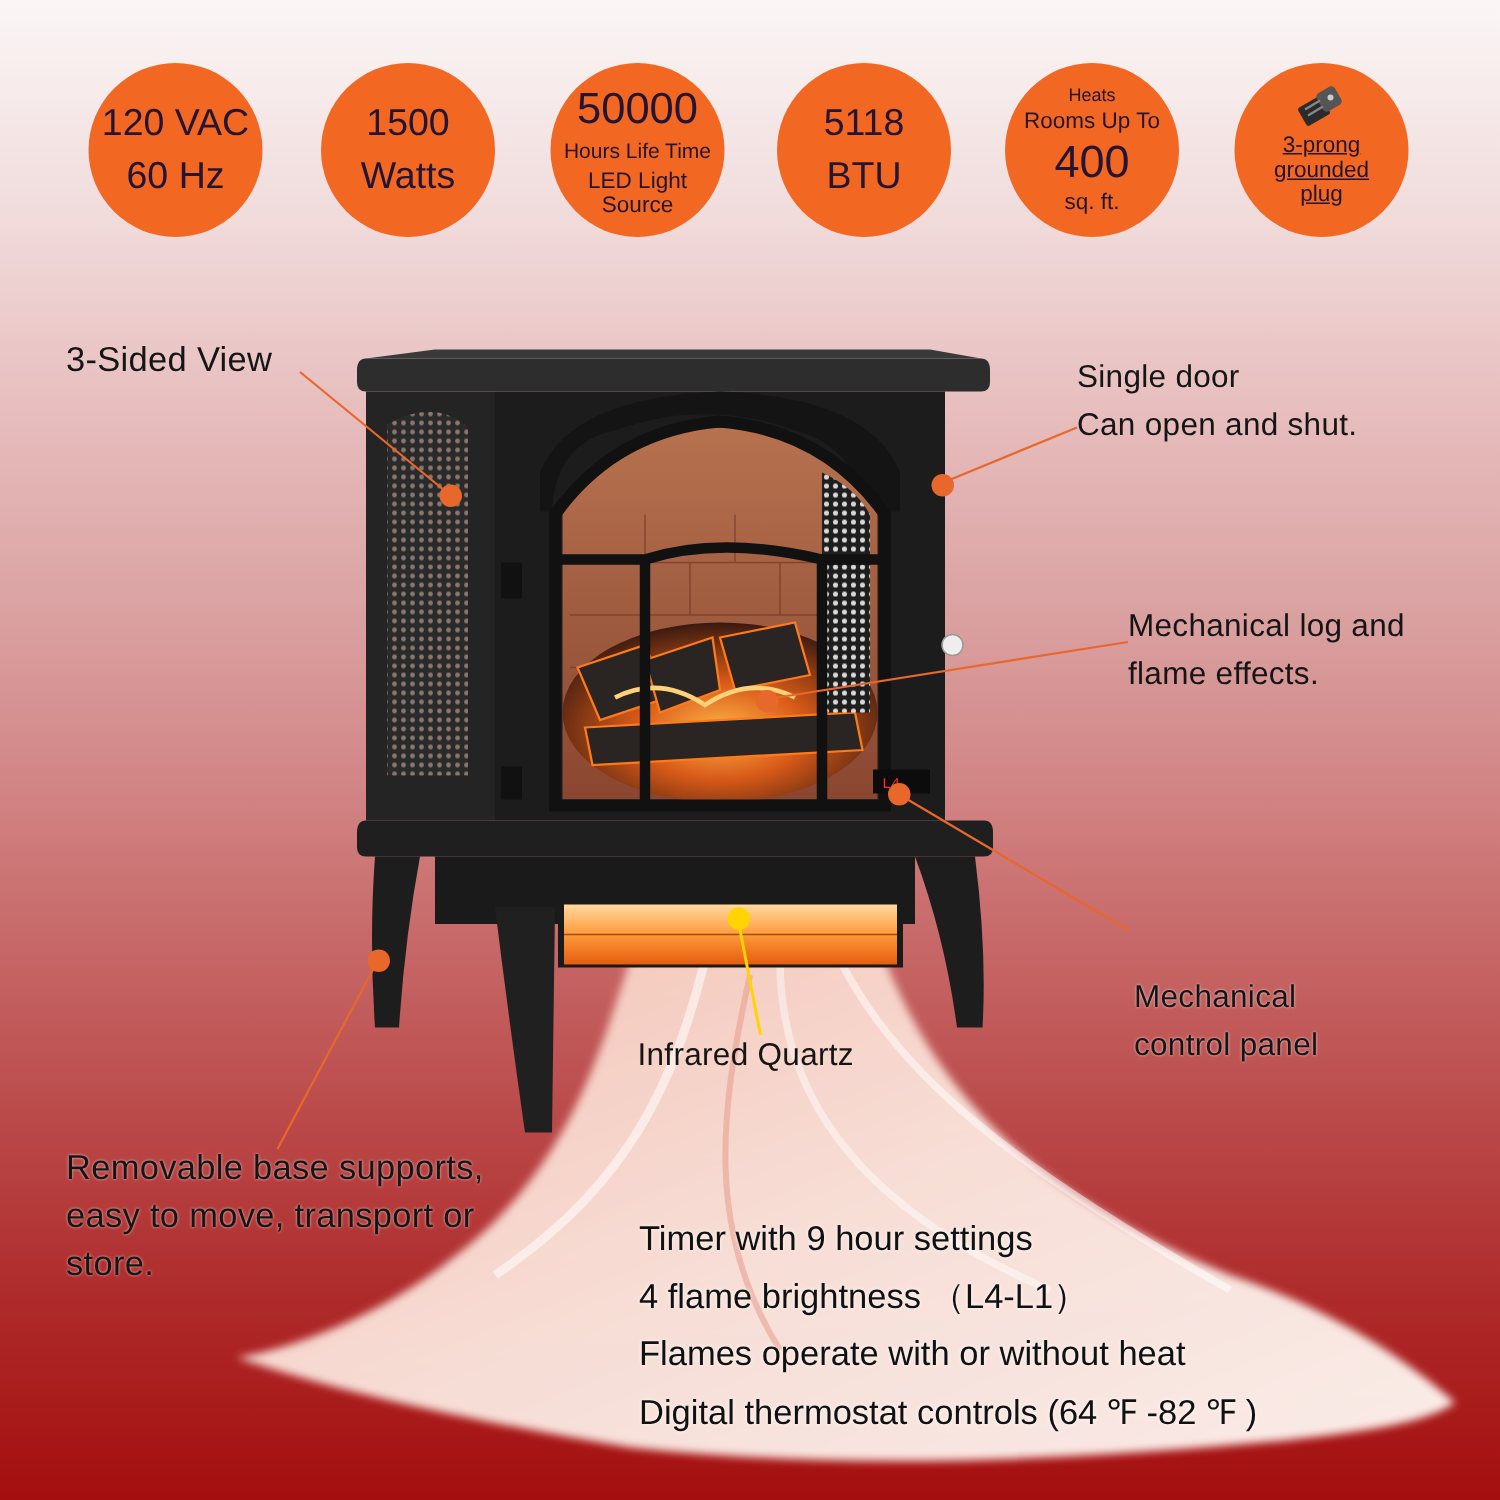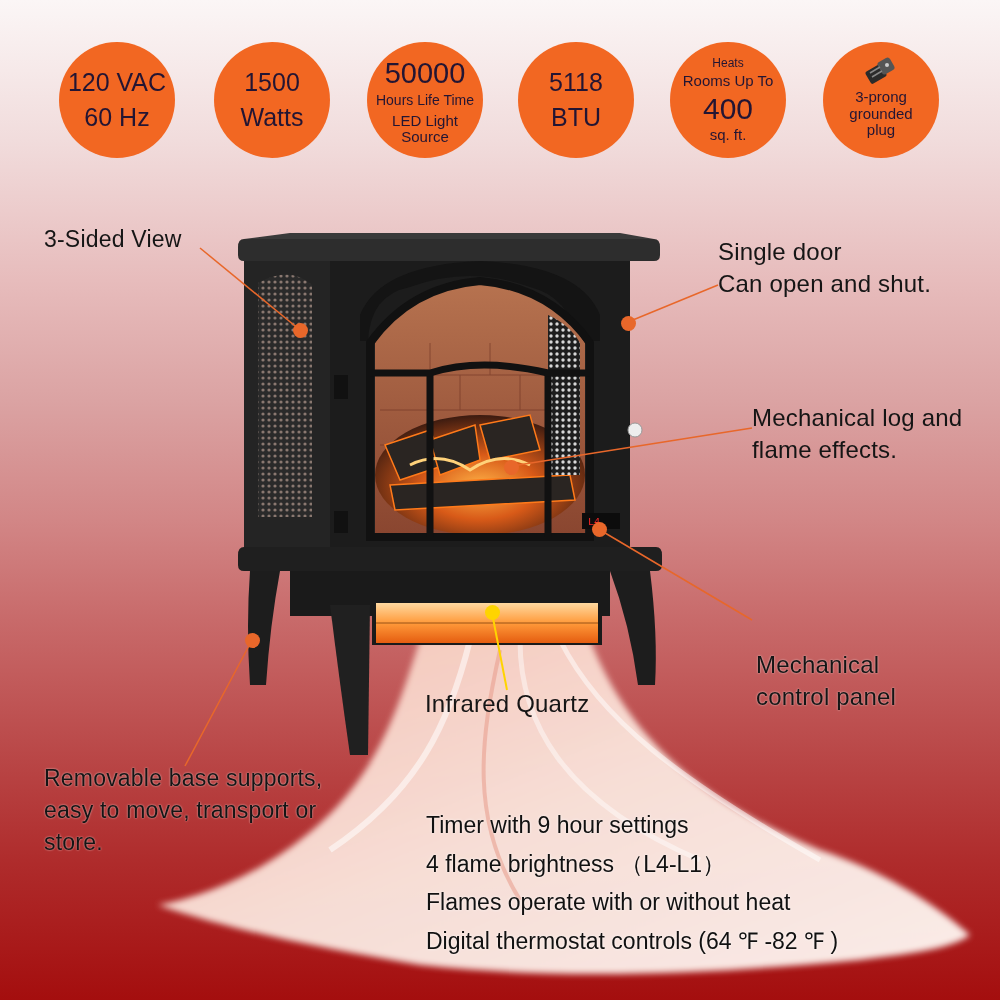--- a/index.html
+++ b/index.html
@@ -23,21 +23,21 @@
   .badge .sm { font-size: 14px; }
   .badge .xl { font-size: 30px; text-align: center; }
   .badge .line { display: block; }
 
   
   .stove { position: absolute; left: 230px; top: 225px; width: 440px; height: 540px; }
   .callout-dot { position: absolute; width: 15px; height: 15px; border-radius: 50%; background: #e8672a; }
   .yellow-dot { background: #ffd400; }
 
   
-  .label { position: absolute; font-size: 24px; line-height: 32px; color: #151515; letter-spacing: 0.2px; }
+  .label { position: absolute; font-size: 21px; line-height: 32px; color: #151515; letter-spacing: 0.2px; }
   .label .line { display: block; }
   .label-shadow { text-shadow: 0 0 2px rgba(255,255,255,0.7); }
   .features { position: absolute; left: 426px; top: 806px; font-size: 23px; line-height: 38.5px; color: #111; text-shadow: 0 0 3px rgba(255,255,255,0.85); }
   .features .line { display: block; }
 </style>
 </head>
 <body>
 
 <svg style="position:absolute;left:0;top:0" width="1000" height="1000" viewBox="0 0 1000 1000">
   <defs>
@@ -77,21 +77,21 @@
   <div class="badge" style="left:518px;top:42px;">
     <span class="line big">5118</span>
     <span class="line big" style="margin-top:8px">BTU</span>
   </div>
   <div class="badge" style="left:670px;top:42px;">
     <span class="line sm" style="font-size:12px">Heats</span>
     <span class="line sm" style="font-size:15px;margin-top:3px">Rooms Up To</span>
     <span class="line xl" style="margin-top:2px">400</span>
     <span class="line sm" style="font-size:15px;margin-top:2px">sq. ft.</span>
   </div>
-  <div class="badge" style="left:823px;top:42px;">
+  <div class="badge" style="left:823px;top:42px;text-decoration:underline;">
     <span style="display:block;width:40px;height:32px;margin-top:-6px;">
       <svg width="40" height="32" viewBox="0 0 40 32">
         <rect x="6" y="12" width="18" height="14" rx="2" fill="#2b2b2b" transform="rotate(-30 15 19)"></rect>
         <rect x="18" y="4" width="14" height="14" rx="3" fill="#555" transform="rotate(-30 25 11)"></rect>
         <line x1="9" y1="18" x2="19" y2="12" stroke="#888" stroke-width="1.5"></line>
         <line x1="11" y1="22" x2="21" y2="16" stroke="#888" stroke-width="1.5"></line>
         <circle cx="26" cy="10" r="2" fill="#ccc"></circle>
       </svg>
     </span>
     <span class="line sm" style="font-size:15px;margin-top:2px">3-prong</span>

